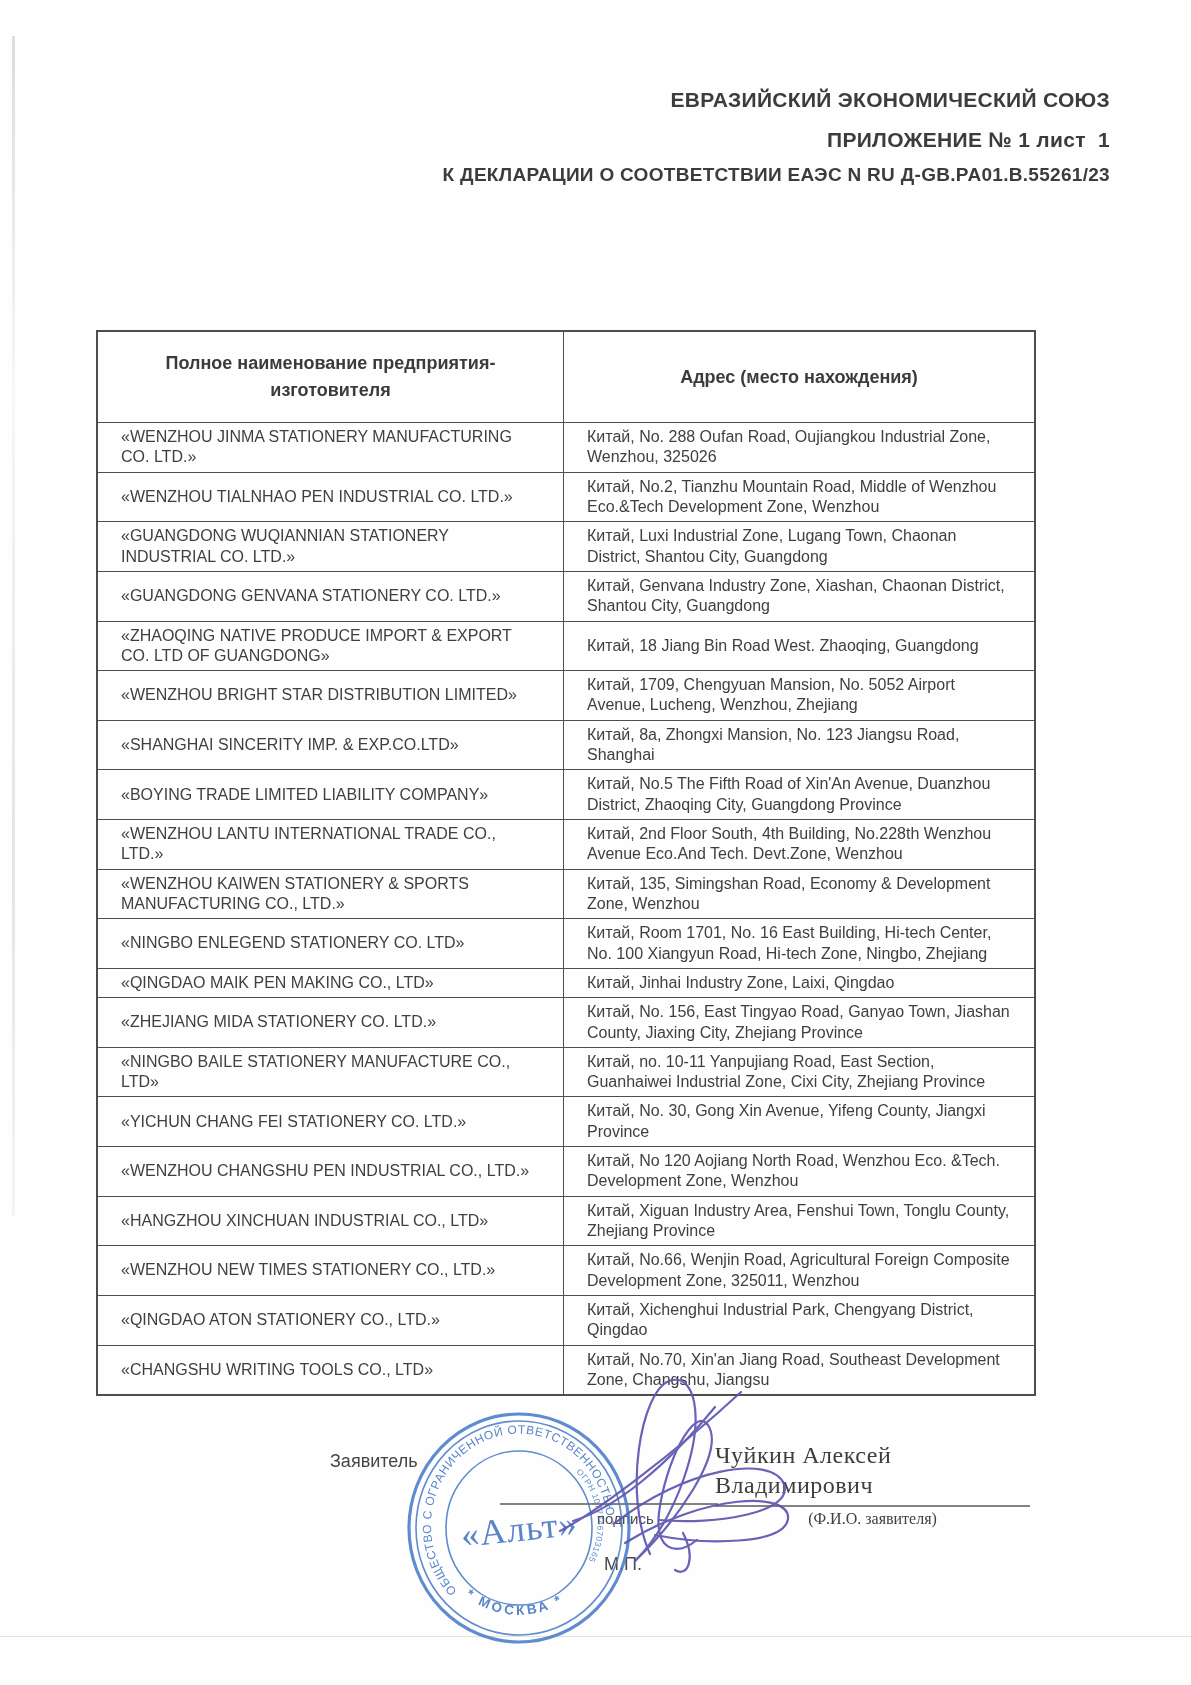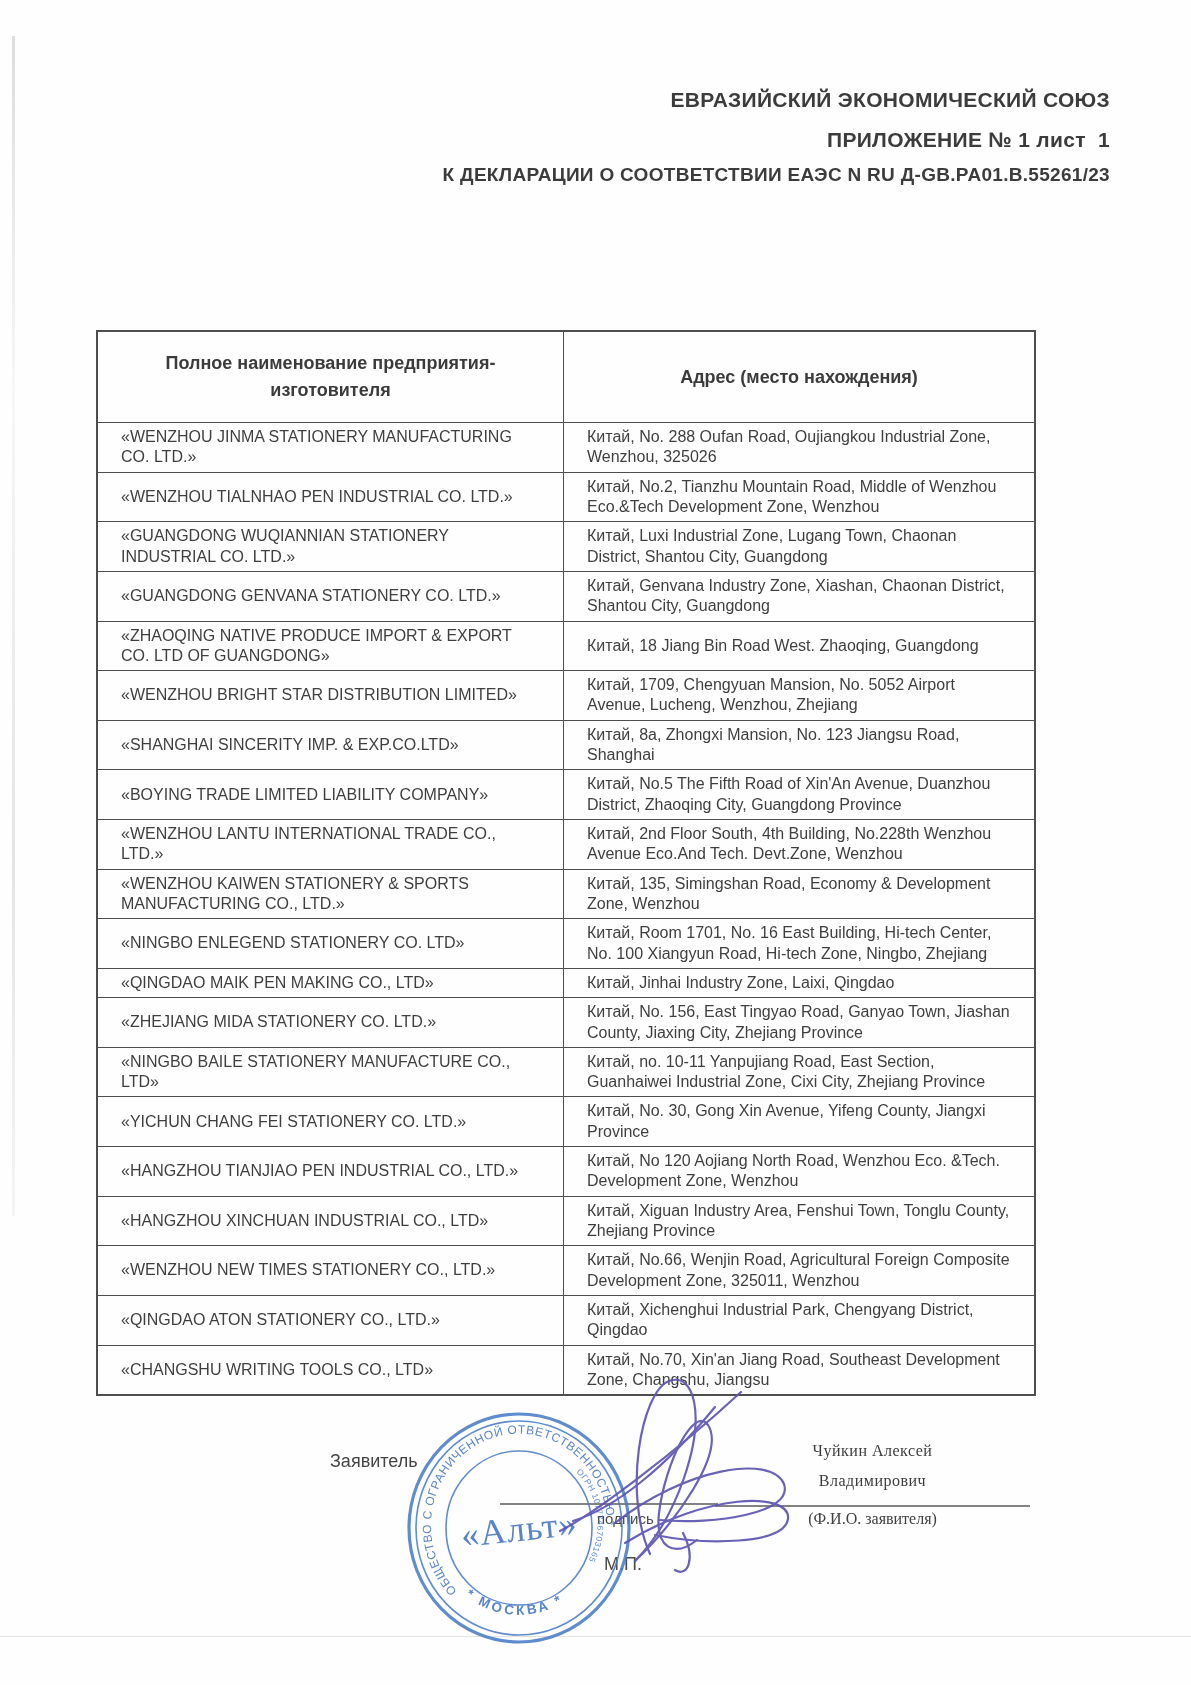--- a/index.html
+++ b/index.html
@@ -48,22 +48,22 @@
   td.addr-cell{padding-right:8px;}
 
   
   .applicant-label{position:absolute;left:330px;top:1451px;font-size:18px;color:#454545;}
   .sig-line{position:absolute;height:0;border-top:2px solid rgba(90,90,90,.75);}
   .sig-line.left{left:500px;top:1503px;width:218px;}
   .sig-line.right{left:715px;top:1505px;width:315px;}
   .sig-caption{position:absolute;font-size:15px;color:#4a4a4a;}
   .caption-podpis{left:597px;top:1510px;}
   .caption-mp{left:604px;top:1554px;font-size:18px;}
-  .fio-name{position:absolute;left:715px;width:315px;text-align:center;
-    font-family:"Liberation Serif", serif;font-size:16px;color:#3d3d3d;letter-spacing:.5px;}
+  .fio-name{position:absolute;left:715px;width:315px;
+    font-family:"Liberation Serif", serif;font-size:24px;color:#3d3d3d;letter-spacing:.5px;}
   .fio-name.l1{top:1442px;}
   .fio-name.l2{top:1472px;}
   .fio-caption{position:absolute;left:715px;top:1510px;width:315px;text-align:center;
     font-family:"Liberation Serif", serif;font-size:16px;color:#414141;}
 
   .stamp-svg{position:absolute;left:406px;top:1410px;z-index:2;opacity:.88;}
   .signature-svg{position:absolute;left:555px;top:1372px;z-index:3;opacity:.92;}
 </style>
 </head>
 <body>
@@ -142,21 +142,21 @@
         </tr>
         <tr>
           <td class="name-cell">«NINGBO BAILE STATIONERY MANUFACTURE CO., LTD»</td>
           <td class="addr-cell">Китай, no. 10-11 Yanpujiang Road, East Section, Guanhaiwei Industrial Zone, Cixi City, Zhejiang Province</td>
         </tr>
         <tr>
           <td class="name-cell">«YICHUN CHANG FEI STATIONERY CO. LTD.»</td>
           <td class="addr-cell">Китай, No. 30, Gong Xin Avenue, Yifeng County, Jiangxi Province</td>
         </tr>
         <tr>
-          <td class="name-cell">«HANGZHOU TIANJIAO PEN INDUSTRIAL CO., LTD.»</td>
+          <td class="name-cell">«WENZHOU CHANGSHU PEN INDUSTRIAL CO., LTD.»</td>
           <td class="addr-cell">Китай, No 120 Aojiang North Road, Wenzhou Eco. &amp;Tech. Development Zone, Wenzhou</td>
         </tr>
         <tr>
           <td class="name-cell">«HANGZHOU XINCHUAN INDUSTRIAL CO., LTD»</td>
           <td class="addr-cell">Китай, Xiguan Industry Area, Fenshui Town, Tonglu County, Zhejiang Province</td>
         </tr>
         <tr>
           <td class="name-cell">«WENZHOU NEW TIMES STATIONERY CO., LTD.»</td>
           <td class="addr-cell">Китай, No.66, Wenjin Road, Agricultural Foreign Composite Development Zone, 325011, Wenzhou</td>
         </tr>

